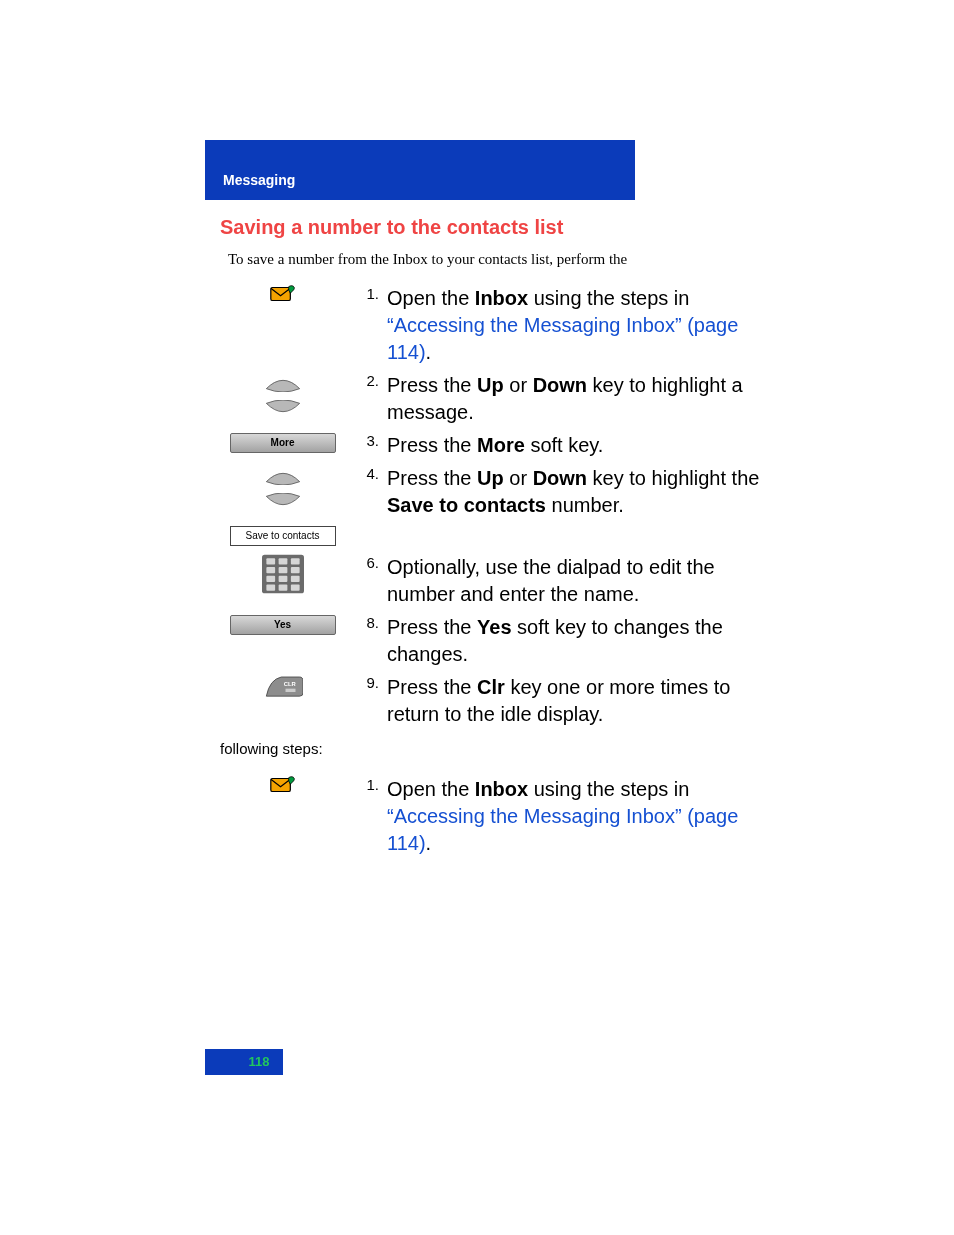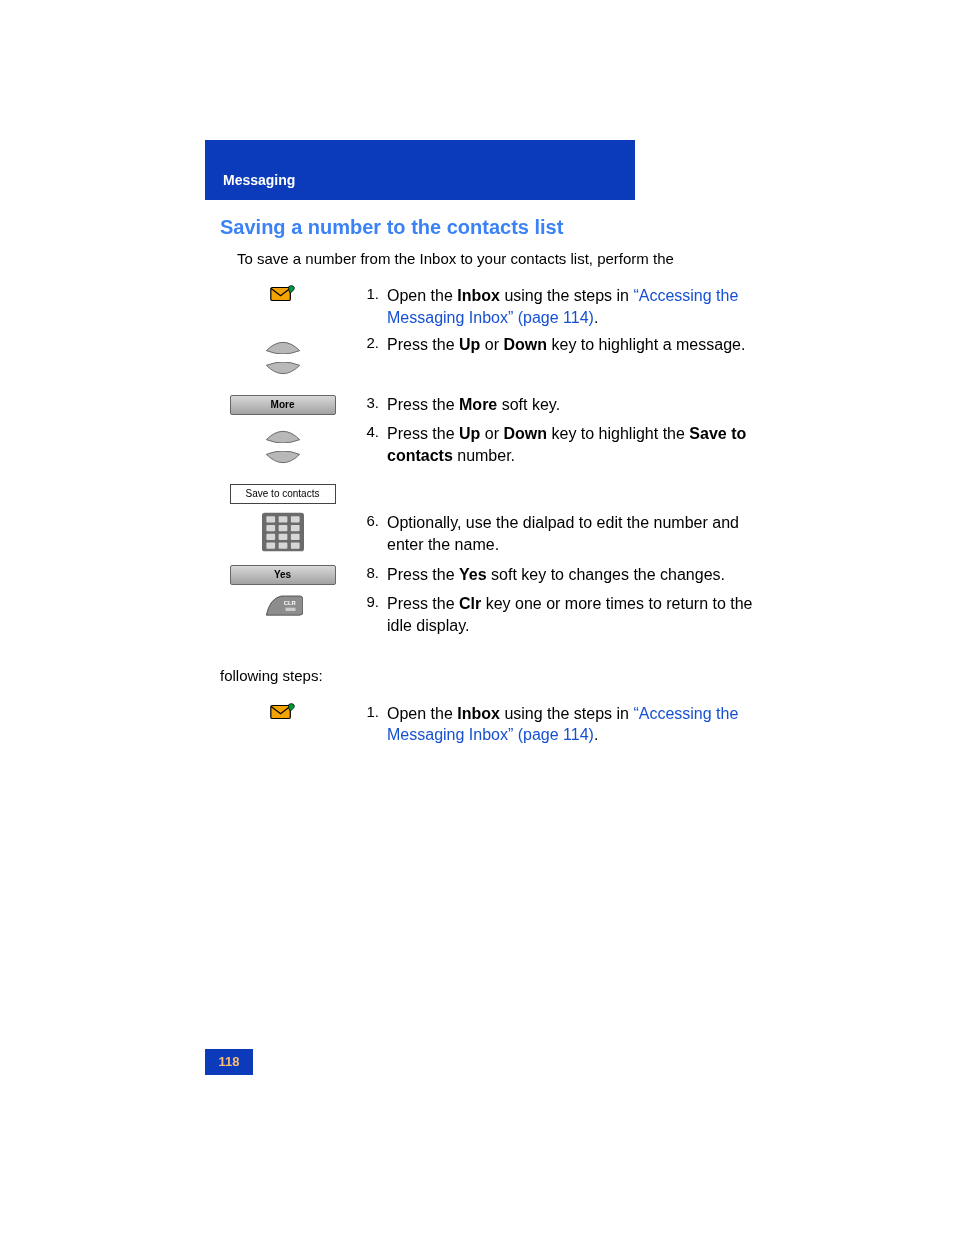--- a/index.html
+++ b/index.html
@@ -31,29 +31,30 @@
     font-size: 14px;
   }
   .content {
     position: absolute;
     left: 220px;
     top: 216px;
     width: 540px;
   }
   h2.section {
     font-family: Verdana, Geneva, sans-serif;
-    color: #3b82f6;
+    color: #ef4444;
     font-size: 20px;
     font-weight: bold;
     margin: 0 0 10px 0;
   }
   .intro {
     font-size: 15px;
     line-height: 1.35;
-    margin: 0 0 12px 17px;
+    margin: 0 0 12px 8px;
+    font-family: Liberation Serif, serif;
   }
   .steps-table {
     display: table;
     width: 100%;
   }
   .row {
     display: table-row;
   }
   .icon-cell {
     display: table-cell;
@@ -66,21 +67,21 @@
     display: table-cell;
     width: 28px;
     vertical-align: top;
     font-size: 15px;
     text-align: right;
     padding: 4px 6px 2px 0;
   }
   .text-cell {
     display: table-cell;
     vertical-align: top;
-    font-size: 16px;
+    font-size: 20px;
     line-height: 1.35;
     padding: 4px 0 2px 2px;
   }
   .softkey {
     display: inline-block;
     width: 104px;
     height: 18px;
     line-height: 18px;
     font-family: Arial, Helvetica, sans-serif;
     font-size: 10px;
@@ -103,35 +104,36 @@
     border: 1px solid #444;
   }
   .link {
     color: #1550d2;
   }
   .icon-svg {
     display: inline-block;
   }
   .trailing {
     font-size: 15px;
-    margin-top: 28px;
+    margin-top: 10px;
   }
   .footer-num {
     position: absolute;
     left: 205px;
     bottom: 160px;
     width: 48px;
     height: 26px;
     line-height: 26px;
     text-align: center;
     background: #0b3bba;
-    color: #fdba74;
+    color: #22c55e;
     font-family: Verdana, Geneva, sans-serif;
     font-weight: bold;
     font-size: 13px;
+    padding-left: 30px;
   }
   .v-gap-sm { height: 4px; }
 </style>
 </head>
 <body>
 
 <div class="page">
 
   <div class="header-bar">
     <span>Messaging</span>

